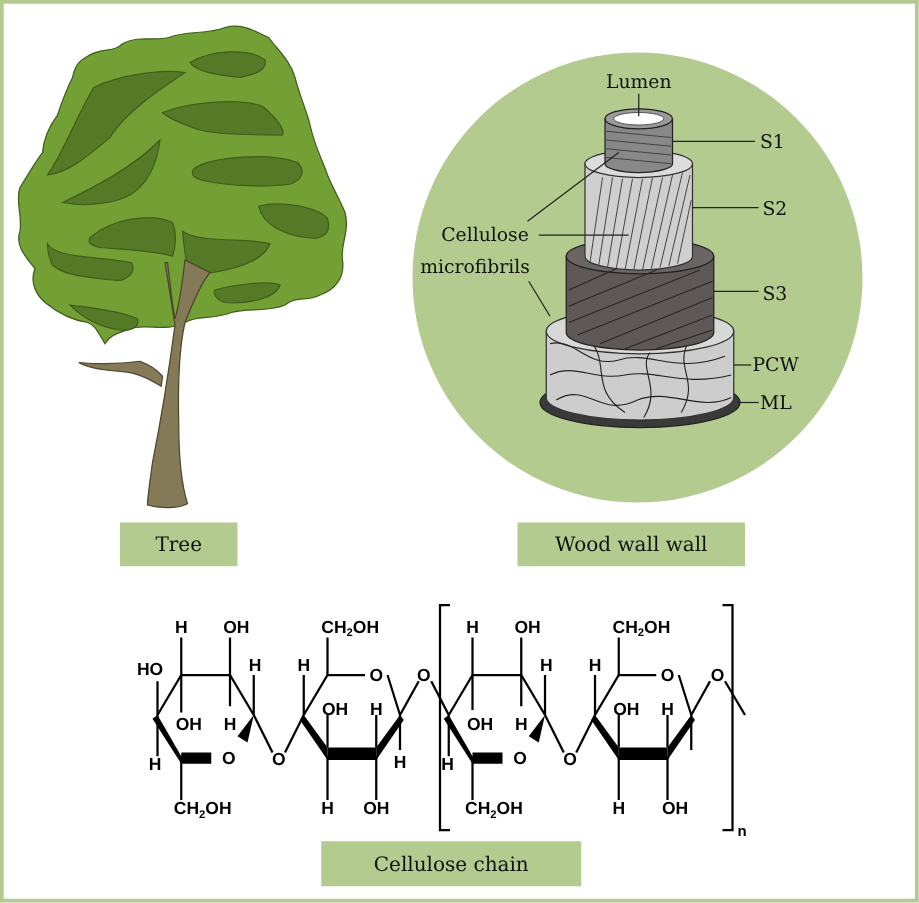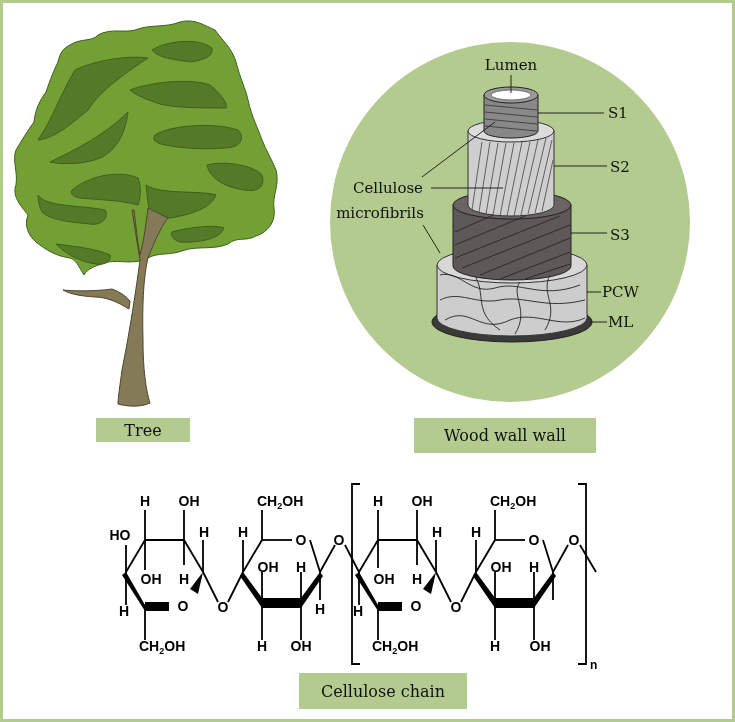--- a/index.html
+++ b/index.html
@@ -235,15 +235,15 @@
       <text class="c" x="501" y="572" text-anchor="middle">OH</text>
       <text class="c" x="534" y="572" text-anchor="middle">H</text>
       <text class="c" x="495" y="651" text-anchor="middle">H</text>
       <text class="c" x="540" y="651" text-anchor="middle">OH</text>
 
       <text class="c" x="590" y="669" style="font-size:12px">n</text>
     </g>
   </g>
 </svg>
 
-<div class="lbl" style="left:96px;top:418px;width:94px;height:24px;">Tree</div>
+<div class="lbl" style="left:96px;top:418px;width:94px;height:35px;">Tree</div>
 <div class="lbl" style="left:414px;top:418px;width:182px;height:35px;">Wood wall wall</div>
-<div class="lbl" style="left:257px;top:673px;width:168px;height:36px;margin-left:42px;">Cellulose chain</div>
+<div class="lbl" style="left:257px;top:673px;width:208px;height:36px;">Cellulose chain</div>
 
 </body></html>

